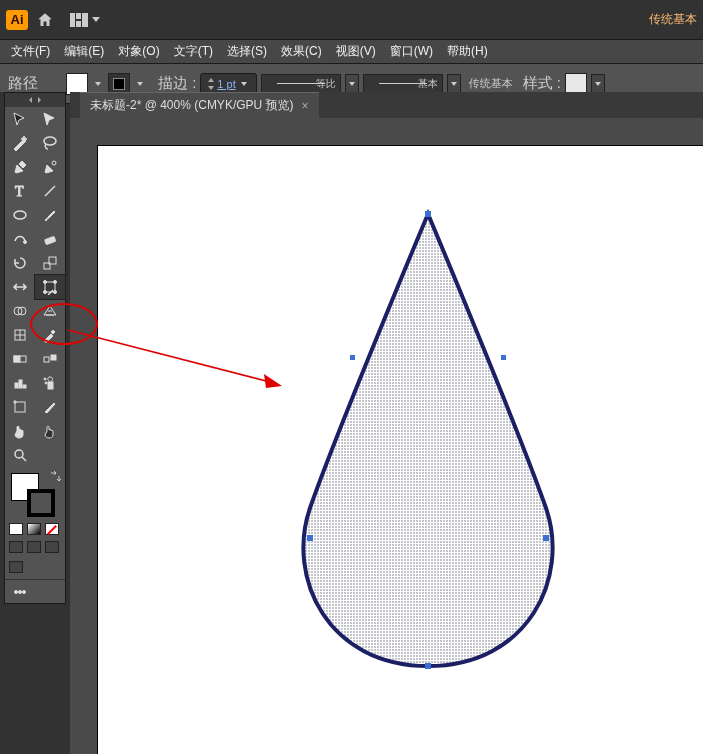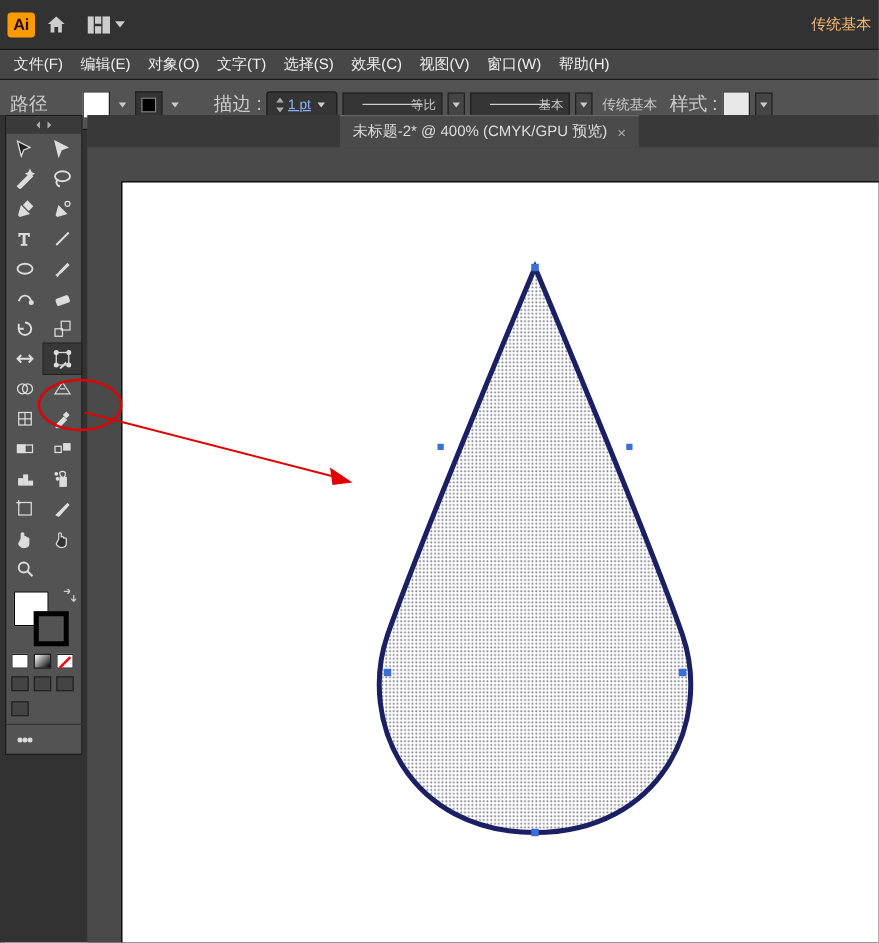--- a/index.html
+++ b/index.html
@@ -235,21 +235,20 @@
       left: 70px; top: 92px;
       right: 0; bottom: 0;
       background: #4a4a4a;
     }
     .doc-tab-bar {
       height: 26px;
       background: #393939;
       display: flex;
       align-items: flex-end;
       padding-left: 10px;
-      justify-content: center;
     }
     .doc-tab {
       background: #4a4a4a;
       height: 26px;
       display: flex;
       align-items: center;
       padding: 0 10px;
       color: #ddd;
       font-size: 12px;
       border-top: 1px solid #666;
@@ -324,21 +323,21 @@
   <span class="menu-item">帮助(H)</span>
 </div>
 
 <div class="control-bar">
   <span class="control-label">路径</span>
   <div style="width:20px"></div>
   <div class="fill-swatch"></div>
   <div class="small-triangle"></div>
   <div class="stroke-swatch"></div>
   <div class="small-triangle"></div>
-  <span class="control-label" style="margin-left:21px">描边 :</span>
+  <span class="control-label" style="margin-left:8px">描边 :</span>
   <div class="stroke-weight">
     <svg width="8" height="12" viewBox="0 0 8 12" fill="#aaa">
         <path d="M4 0l3 4H1zM4 12l3-4H1z"></path>
       </svg>
     <span class="stroke-weight-link">1 pt</span>
     <div class="small-triangle"></div>
   </div>
   <div class="profile-box">
     <div class="line"></div>
       <span class="txt">等比</span>

